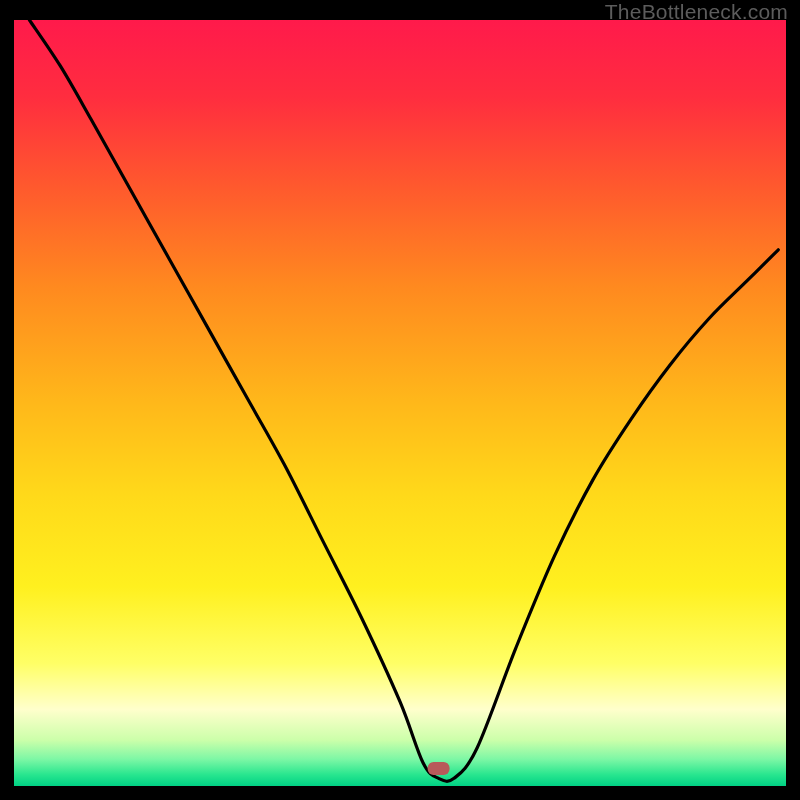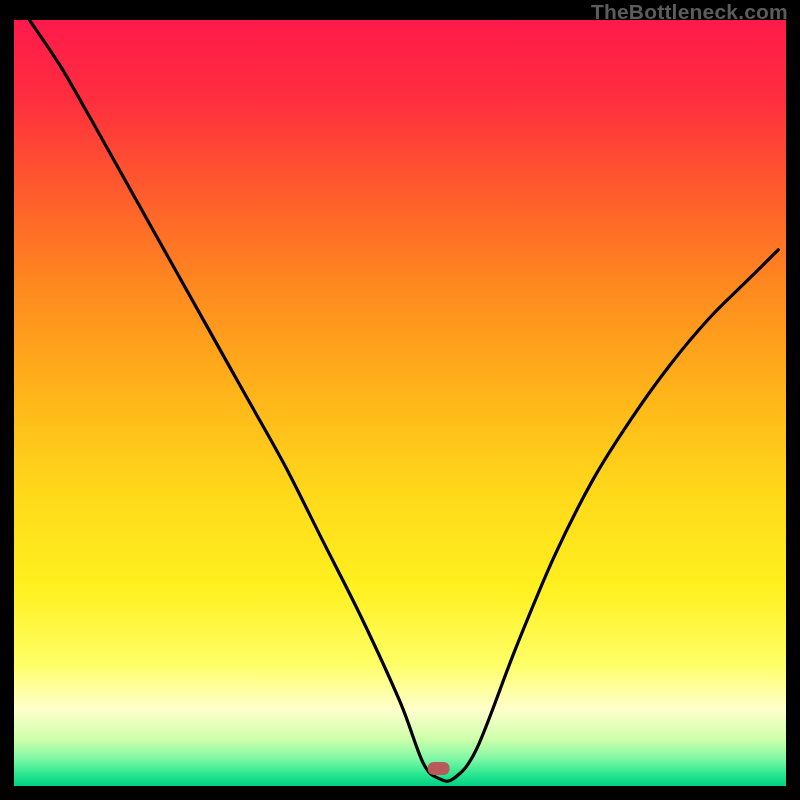--- a/index.html
+++ b/index.html
@@ -25,21 +25,21 @@
     top: 0;
     width: 772px;
     height: 766px;
   }
   .attribution {
     position: absolute;
     top: 0px;
     right: 12px;
     color: #5c5c5c;
     font-size: 21px;
-    font-weight: 700;
+    font-weight: 400;
     letter-spacing: 0.2px;
   }
   svg { display: block; }
 </style>
 </head>
 <body>
 
 <div class="attribution">TheBottleneck.com</div>
 
 <div class="frame">

